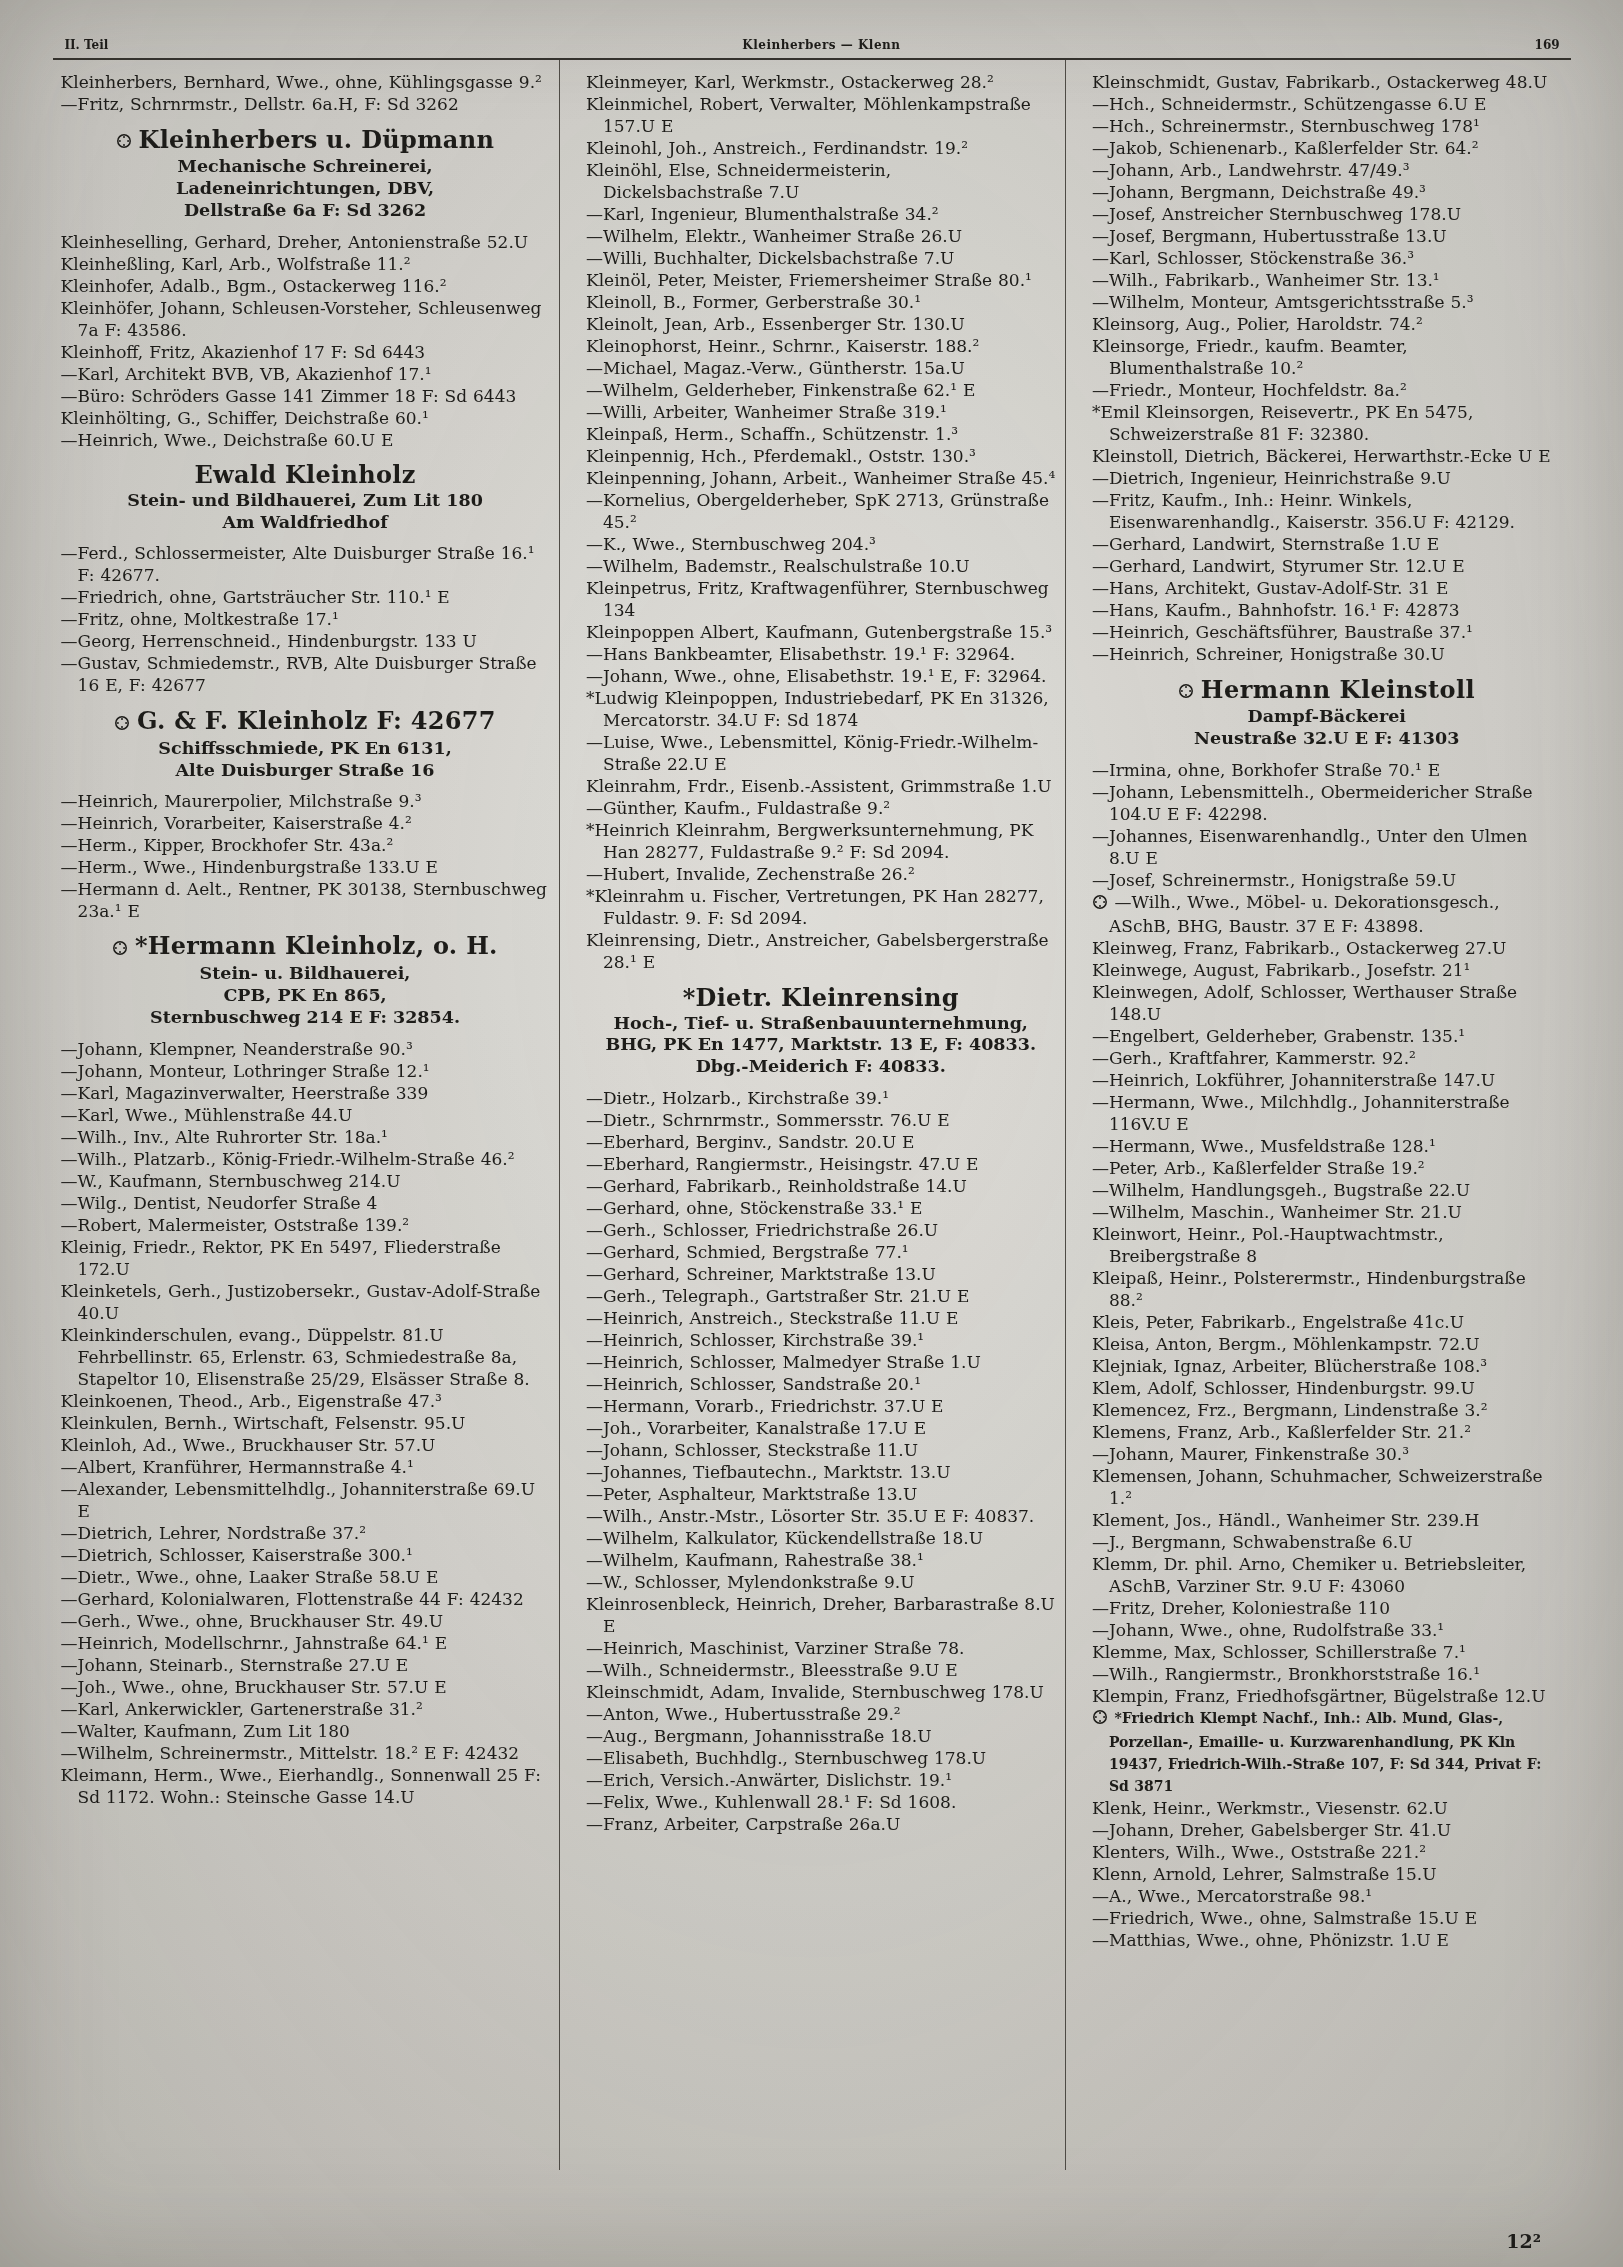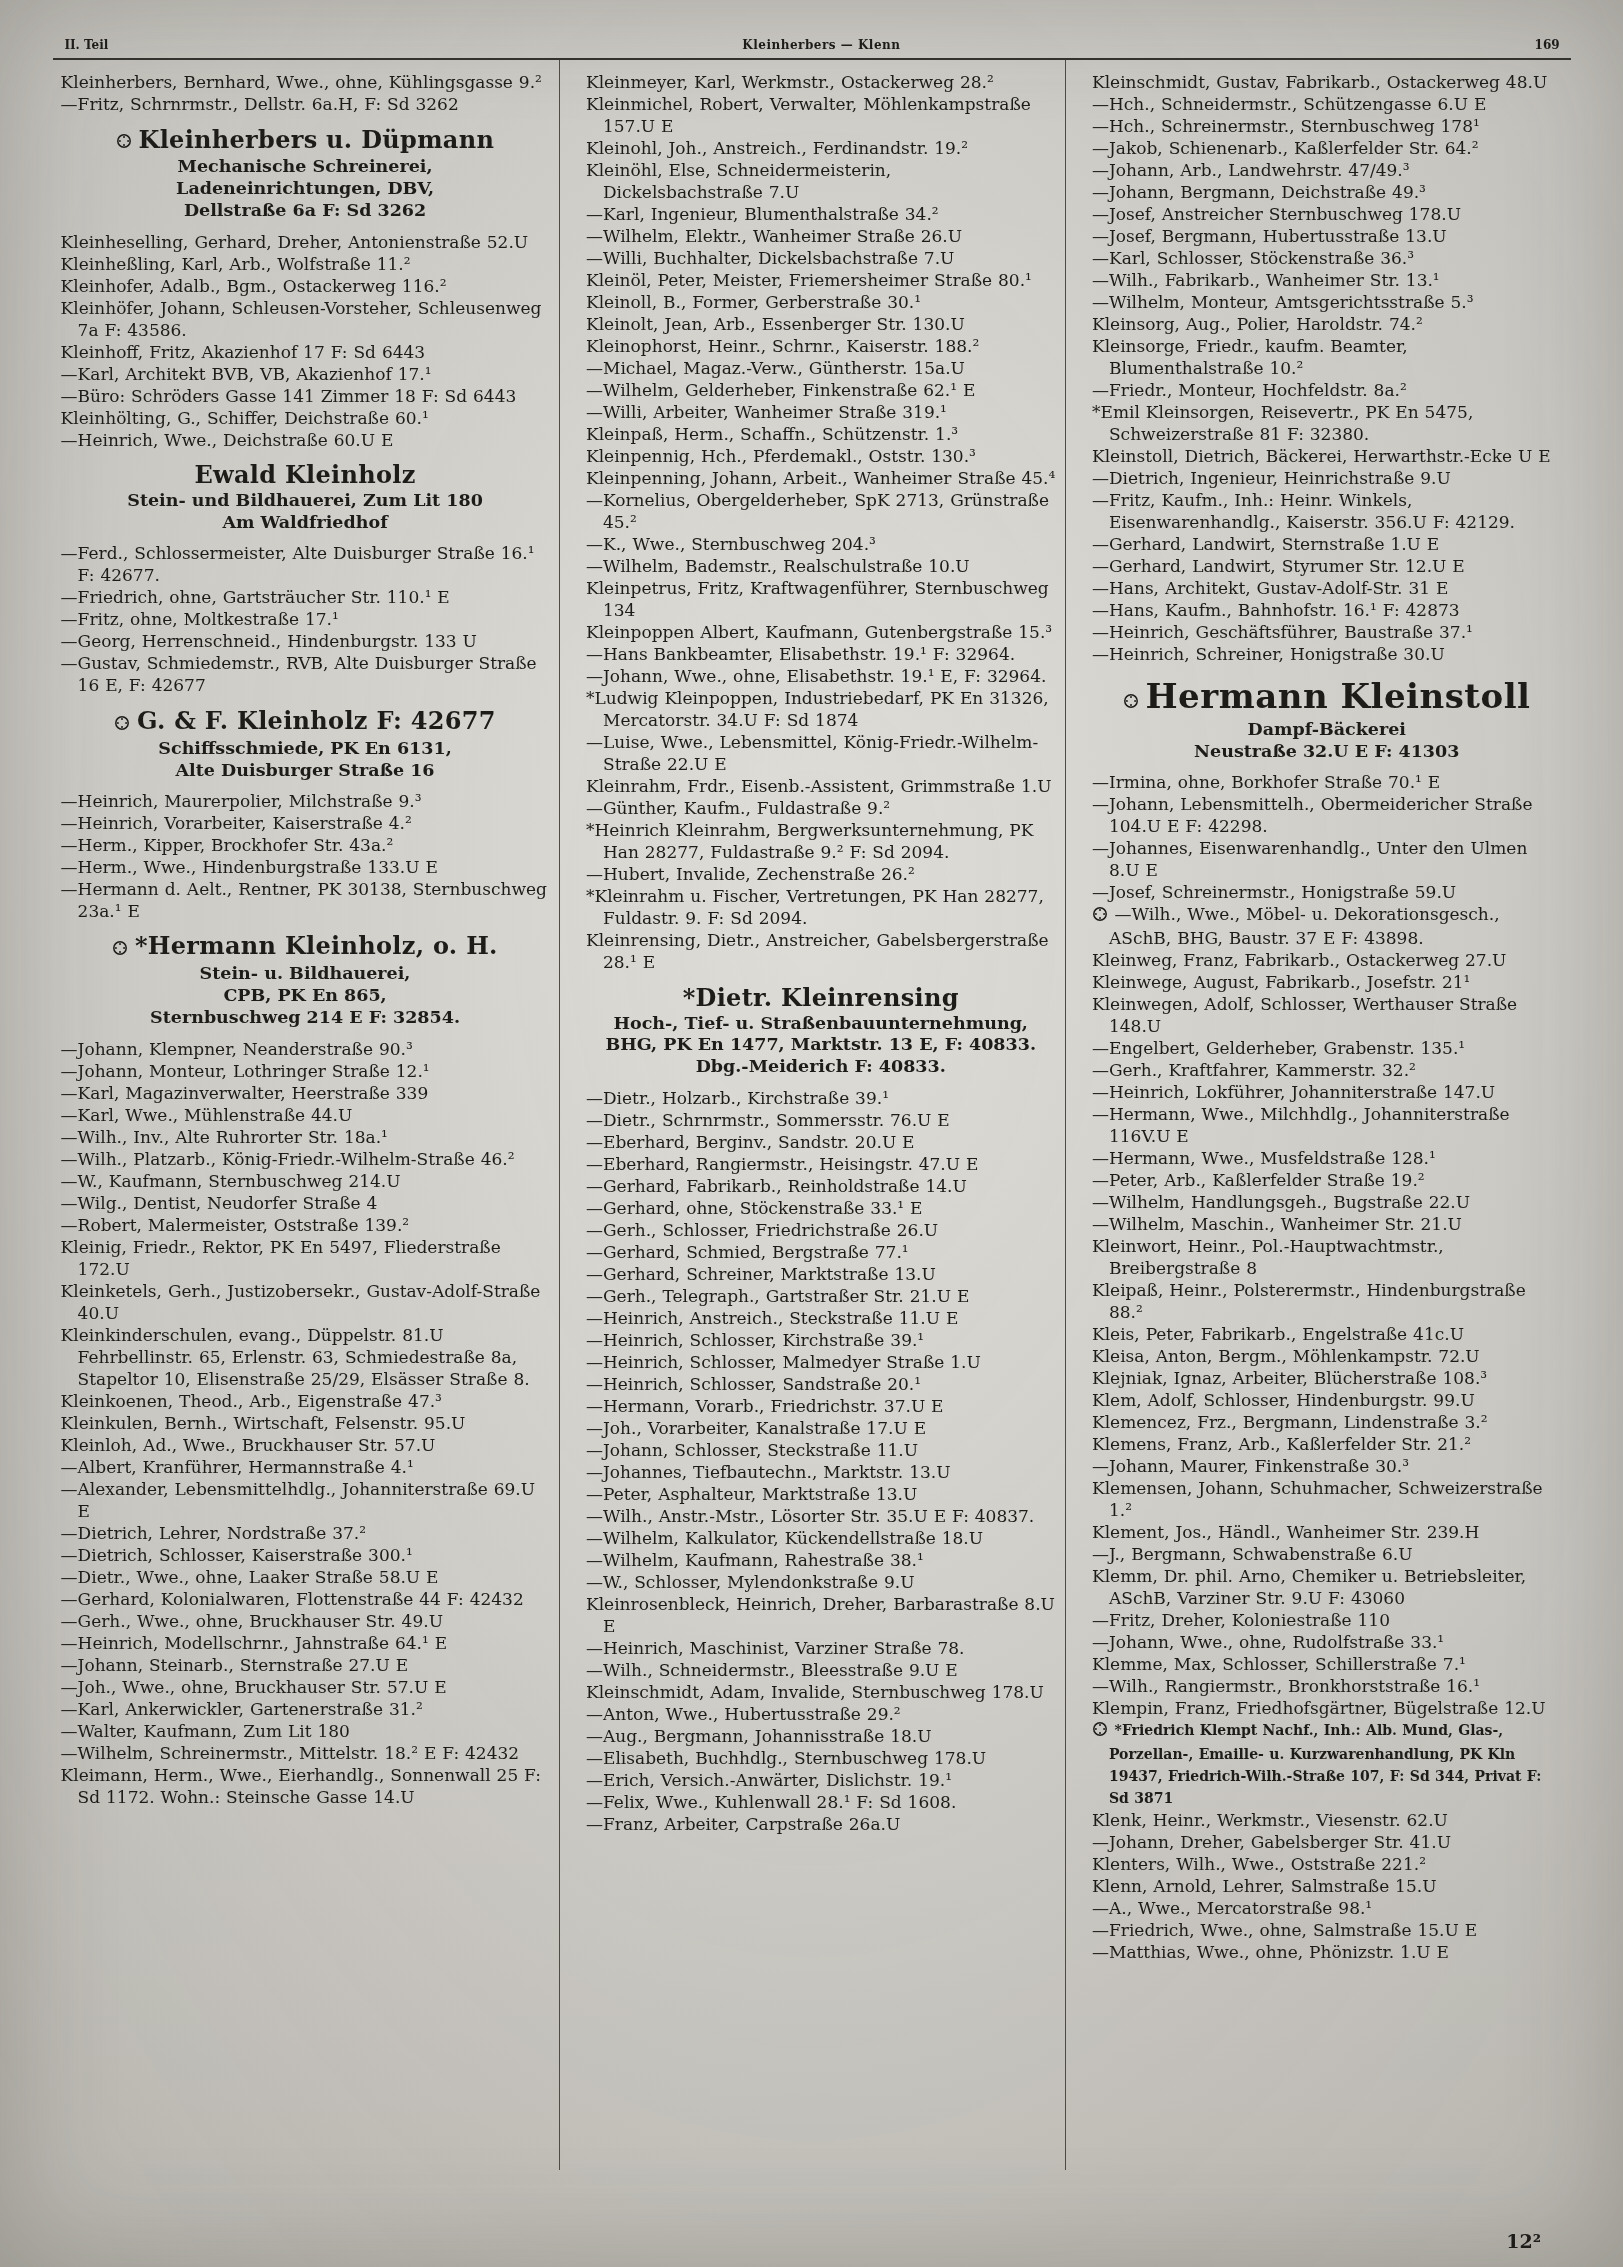--- a/index.html
+++ b/index.html
@@ -42,21 +42,21 @@
     padding-left:17px;text-indent:-17px;
     word-spacing:0.5px;
   }
   .entry.b{font-weight:bold;font-size:14px;}
   .ad{
     text-align:center;
     margin:9.5px 3.8px 8.5px 3.8px;
     font-weight:bold;
   }
   .adl{line-height:1.25;}
-  .adl.xl{font-size:34px;letter-spacing:0.5px;}
+  .adl.xl{font-size:24px;letter-spacing:0.5px;}
   .adl.lg{font-size:24px;letter-spacing:0.3px;}
   .adl.md{font-size:17.5px;}
   .dial{
     display:inline-block;vertical-align:-1.9px;margin-right:6.6px;text-indent:0;
   }
   .footer{
     position:absolute;right:83px;bottom:15px;
     font-weight:bold;font-size:19px;
   }
 </style>
@@ -279,21 +279,21 @@
               <circle cx="9" cy="9" r="7" fill="none" stroke="currentColor" stroke-width="1.7"></circle>
               <circle cx="9" cy="4.4" r="1.1" fill="currentColor"></circle>
               <circle cx="13.6" cy="9" r="1.1" fill="currentColor"></circle>
               <circle cx="4.4" cy="9" r="1.1" fill="currentColor"></circle>
               <circle cx="9" cy="13.6" r="1.1" fill="currentColor"></circle>
             </svg></span>—Wilh., Wwe., Möbel- u. Dekorationsgesch., ASchB, BHG, Baustr. 37 E  F: 43898.</p>
         <p class="entry">Kleinweg, Franz, Fabrikarb., Ostackerweg 27.U</p>
         <p class="entry">Kleinwege, August, Fabrikarb., Josefstr. 21¹</p>
         <p class="entry">Kleinwegen, Adolf, Schlosser, Werthauser Straße 148.U</p>
         <p class="entry">—Engelbert, Gelderheber, Grabenstr. 135.¹</p>
-        <p class="entry">—Gerh., Kraftfahrer, Kammerstr. 32.²</p>
+        <p class="entry">—Gerh., Kraftfahrer, Kammerstr. 92.²</p>
         <p class="entry">—Heinrich, Lokführer, Johanniterstraße 147.U</p>
         <p class="entry">—Hermann, Wwe., Milchhdlg., Johanniterstraße 116V.U E</p>
         <p class="entry">—Hermann, Wwe., Musfeldstraße 128.¹</p>
         <p class="entry">—Peter, Arb., Kaßlerfelder Straße 19.²</p>
         <p class="entry">—Wilhelm, Handlungsgeh., Bugstraße 22.U</p>
         <p class="entry">—Wilhelm, Maschin., Wanheimer Str. 21.U</p>
         <p class="entry">Kleinwort, Heinr., Pol.-Hauptwachtmstr., Breibergstraße 8</p>
         <p class="entry">Kleipaß, Heinr., Polsterermstr., Hindenburgstraße 88.²</p>
         <p class="entry">Kleis, Peter, Fabrikarb., Engelstraße 41c.U</p>
         <p class="entry">Kleisa, Anton, Bergm., Möhlenkampstr. 72.U</p>

